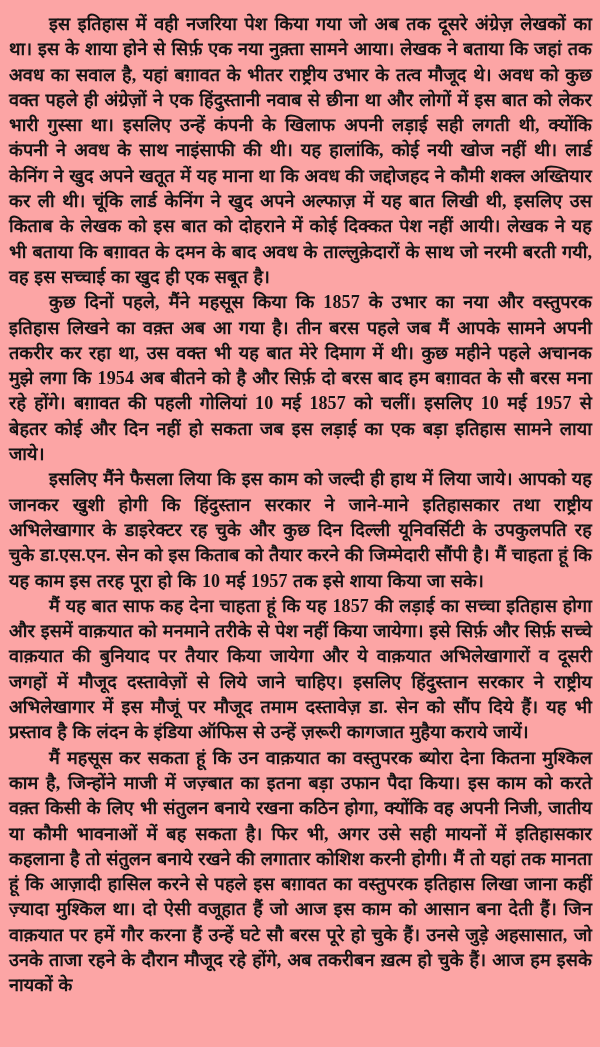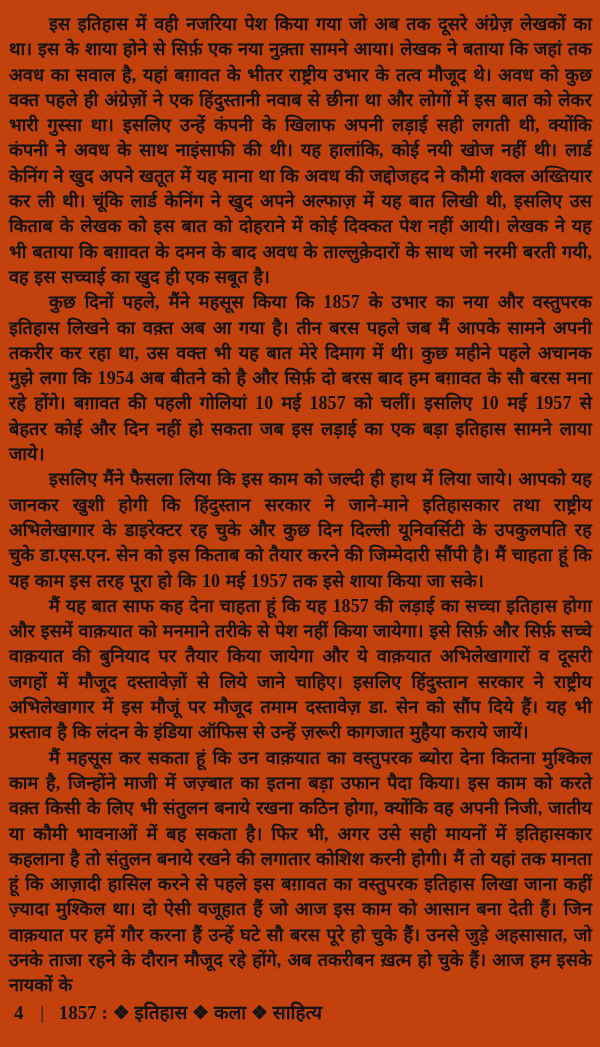--- a/index.html
+++ b/index.html
@@ -4,21 +4,21 @@
 <style>
   html, body {
     margin: 0;
     padding: 0;
     background: #ffffff;
   }
   .page {
     position: relative;
     width: 600px;
     height: 1047px;
-    background: #c2410c;
+    background: #fca5a5;
     color: #141414;
     font-family: "Liberation Serif", "DejaVu Serif", serif;
     overflow: hidden;
     box-sizing: border-box;
   }
   .text-block {
     position: absolute;
     top: 12px;
     left: 9px;
     right: 8px;
@@ -53,18 +53,13 @@
 <body>
 
 <div class="page">
   <div class="text-block">
     <p class="para">इस इतिहास में वही नजरिया पेश किया गया जो अब तक दूसरे अंग्रेज़ लेखकों का था। इस के शाया होने से सिर्फ़ एक नया नुक़्ता सामने आया। लेखक ने बताया कि जहां तक अवध का सवाल है, यहां बग़ावत के भीतर राष्ट्रीय उभार के तत्व मौजूद थे। अवध को कुछ वक्त पहले ही अंग्रेज़ों ने एक हिंदुस्तानी नवाब से छीना था और लोगों में इस बात को लेकर भारी गुस्सा था। इसलिए उन्हें कंपनी के खिलाफ अपनी लड़ाई सही लगती थी, क्योंकि कंपनी ने अवध के साथ नाइंसाफी की थी। यह हालांकि, कोई नयी खोज नहीं थी। लार्ड केनिंग ने खुद अपने खतूत में यह माना था कि अवध की जद्दोजहद ने कौमी शक्ल अख्तियार कर ली थी। चूंकि लार्ड केनिंग ने खुद अपने अल्फाज़ में यह बात लिखी थी, इसलिए उस किताब के लेखक को इस बात को दोहराने में कोई दिक्कत पेश नहीं आयी। लेखक ने यह भी बताया कि बग़ावत के दमन के बाद अवध के ताल्लुक़ेदारों के साथ जो नरमी बरती गयी, वह इस सच्चाई का खुद ही एक सबूत है।</p>
     <p class="para">कुछ दिनों पहले, मैंने महसूस किया कि 1857 के उभार का नया और वस्तुपरक इतिहास लिखने का वक़्त अब आ गया है। तीन बरस पहले जब मैं आपके सामने अपनी तकरीर कर रहा था, उस वक्त भी यह बात मेरे दिमाग में थी। कुछ महीने पहले अचानक मुझे लगा कि 1954 अब बीतने को है और सिर्फ़ दो बरस बाद हम बग़ावत के सौ बरस मना रहे होंगे। बग़ावत की पहली गोलियां 10 मई 1857 को चलीं। इसलिए 10 मई 1957 से बेहतर कोई और दिन नहीं हो सकता जब इस लड़ाई का एक बड़ा इतिहास सामने लाया जाये।</p>
     <p class="para">इसलिए मैंने फैसला लिया कि इस काम को जल्दी ही हाथ में लिया जाये। आपको यह जानकर खुशी होगी कि हिंदुस्तान सरकार ने जाने-माने इतिहासकार तथा राष्ट्रीय अभिलेखागार के डाइरेक्टर रह चुके और कुछ दिन दिल्ली यूनिवर्सिटी के उपकुलपति रह चुके डा.एस.एन. सेन को इस किताब को तैयार करने की जिम्मेदारी सौंपी है। मैं चाहता हूं कि यह काम इस तरह पूरा हो कि 10 मई 1957 तक इसे शाया किया जा सके।</p>
     <p class="para">मैं यह बात साफ कह देना चाहता हूं कि यह 1857 की लड़ाई का सच्चा इतिहास होगा और इसमें वाक़यात को मनमाने तरीके से पेश नहीं किया जायेगा। इसे सिर्फ़ और सिर्फ़ सच्चे वाक़यात की बुनियाद पर तैयार किया जायेगा और ये वाक़यात अभिलेखागारों व दूसरी जगहों में मौजूद दस्तावेज़ों से लिये जाने चाहिए। इसलिए हिंदुस्तान सरकार ने राष्ट्रीय अभिलेखागार में इस मौजूं पर मौजूद तमाम दस्तावेज़ डा. सेन को सौंप दिये हैं। यह भी प्रस्ताव है कि लंदन के इंडिया ऑफिस से उन्हें ज़रूरी कागजात मुहैया कराये जायें।</p>
     <p class="para">मैं महसूस कर सकता हूं कि उन वाक़यात का वस्तुपरक ब्योरा देना कितना मुश्किल काम है, जिन्होंने माजी में जज़्बात का इतना बड़ा उफान पैदा किया। इस काम को करते वक़्त किसी के लिए भी संतुलन बनाये रखना कठिन होगा, क्योंकि वह अपनी निजी, जातीय या कौमी भावनाओं में बह सकता है। फिर भी, अगर उसे सही मायनों में इतिहासकार कहलाना है तो संतुलन बनाये रखने की लगातार कोशिश करनी होगी। मैं तो यहां तक मानता हूं कि आज़ादी हासिल करने से पहले इस बग़ावत का वस्तुपरक इतिहास लिखा जाना कहीं ज़्यादा मुश्किल था। दो ऐसी वजूहात हैं जो आज इस काम को आसान बना देती हैं। जिन वाक़यात पर हमें गौर करना हैं उन्हें घटे सौ बरस पूरे हो चुके हैं। उनसे जुड़े अहसासात, जो उनके ताजा रहने के दौरान मौजूद रहे होंगे, अब तकरीबन ख़त्म हो चुके हैं। आज हम इसके नायकों के</p>
   </div>
-  <div class="footer">
-    <span class="num">4</span>
-    <span class="sep">|</span>
-    <span>1857 : ❖ इतिहास ❖ कला ❖ साहित्य</span>
-  </div>
 </div>
 
 </body></html>

